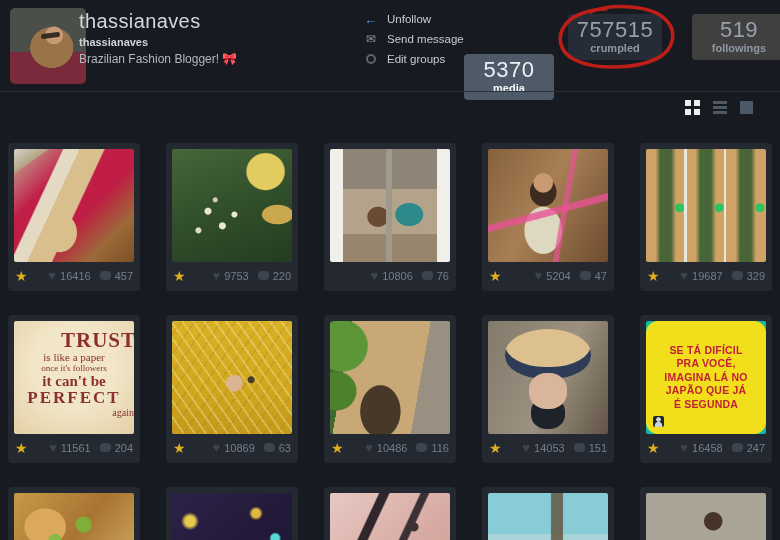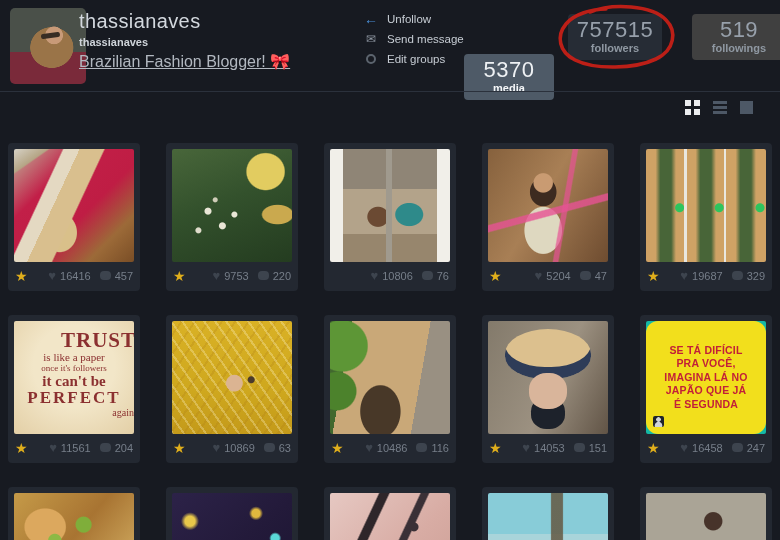--- a/index.html
+++ b/index.html
@@ -10,21 +10,21 @@
   
   .avatar { position:absolute; left:10px; top:8px; width:76px; height:76px; border-radius:5px; overflow:hidden;
     background:
       radial-gradient(circle at 58% 36%, #c89a78 0 13%, transparent 14%),
       radial-gradient(ellipse at 55% 52%, #9a7448 0 36%, transparent 37%),
       linear-gradient(to bottom, #4a5049 0 58%, #7a2a3a 58%); }
   .avatar::after { content:''; position:absolute; left:41%; top:33%; width:25%; height:7%;
       background:#382d24; border-radius:2px; transform:rotate(-8deg); }
   .display-name { position:absolute; left:79px; top:10px; font-size:20px; font-weight:400; color:#d3d8de; letter-spacing:.4px; }
   .username { position:absolute; left:79px; top:36px; font-size:11px; font-weight:bold; color:#cfd4da; }
-  .bio { position:absolute; left:79px; top:52px; font-size:16px; color:#b2b8c0;text-decoration:underline; }
+  .bio { position:absolute; left:79px; top:52px; font-size:12px; color:#b2b8c0; }
   .site-link { position:absolute; left:79px; top:67px; font-size:12px; color:#3f9bd6; text-decoration:none; }
 
   .actions { position:absolute; left:364px; top:12px; display:flex; flex-direction:column; gap:6px; }
   .action { display:flex; align-items:center; gap:9px; height:14px; cursor:pointer; }
   .action .lbl { font-size:11.5px; color:#c6ccd3; }
   .ico-arrow { color:#4a90d9; font-size:14px; font-weight:bold; line-height:12px; width:14px; text-align:center; }
   .ico-mail { color:#8a929c; font-size:12px; line-height:12px; width:14px; text-align:center; }
   .ico-circle { width:10px; height:10px; border:2px solid #5c646e; border-radius:50%; margin:0 2px; }
 
   .stat-box { position:absolute; top:14px; width:94px; height:46px; border-radius:4px; text-align:center; padding-top:4px; cursor:pointer; }
@@ -176,21 +176,21 @@
       <span class="lbl">Edit groups</span>
     </div>
   </div>
 
   <div class="stat-box stat-media">
     <div class="stat-value">5370</div>
     <div class="stat-label">media</div>
   </div>
   <div class="stat-box stat-followers">
     <div class="stat-value">757515</div>
-    <div class="stat-label">followers</div>
+    <div class="stat-label">crumpled</div>
   </div>
   <div class="stat-box stat-followings">
     <div class="stat-value">519</div>
     <div class="stat-label">followings</div>
   </div>
 
   <svg class="red-annotation" width="132" height="72" viewBox="0 0 132 72">
     <path d="M40 12 C62 3 102 5 116 20 C127 31 125 50 106 59 C85 69 45 70 25 60 C9 52 6 36 16 24 C24 14 42 9 56 9" fill="none" stroke="#cb1f17" stroke-width="3.6" stroke-linecap="round" opacity="0.92"></path>
   </svg>
 

